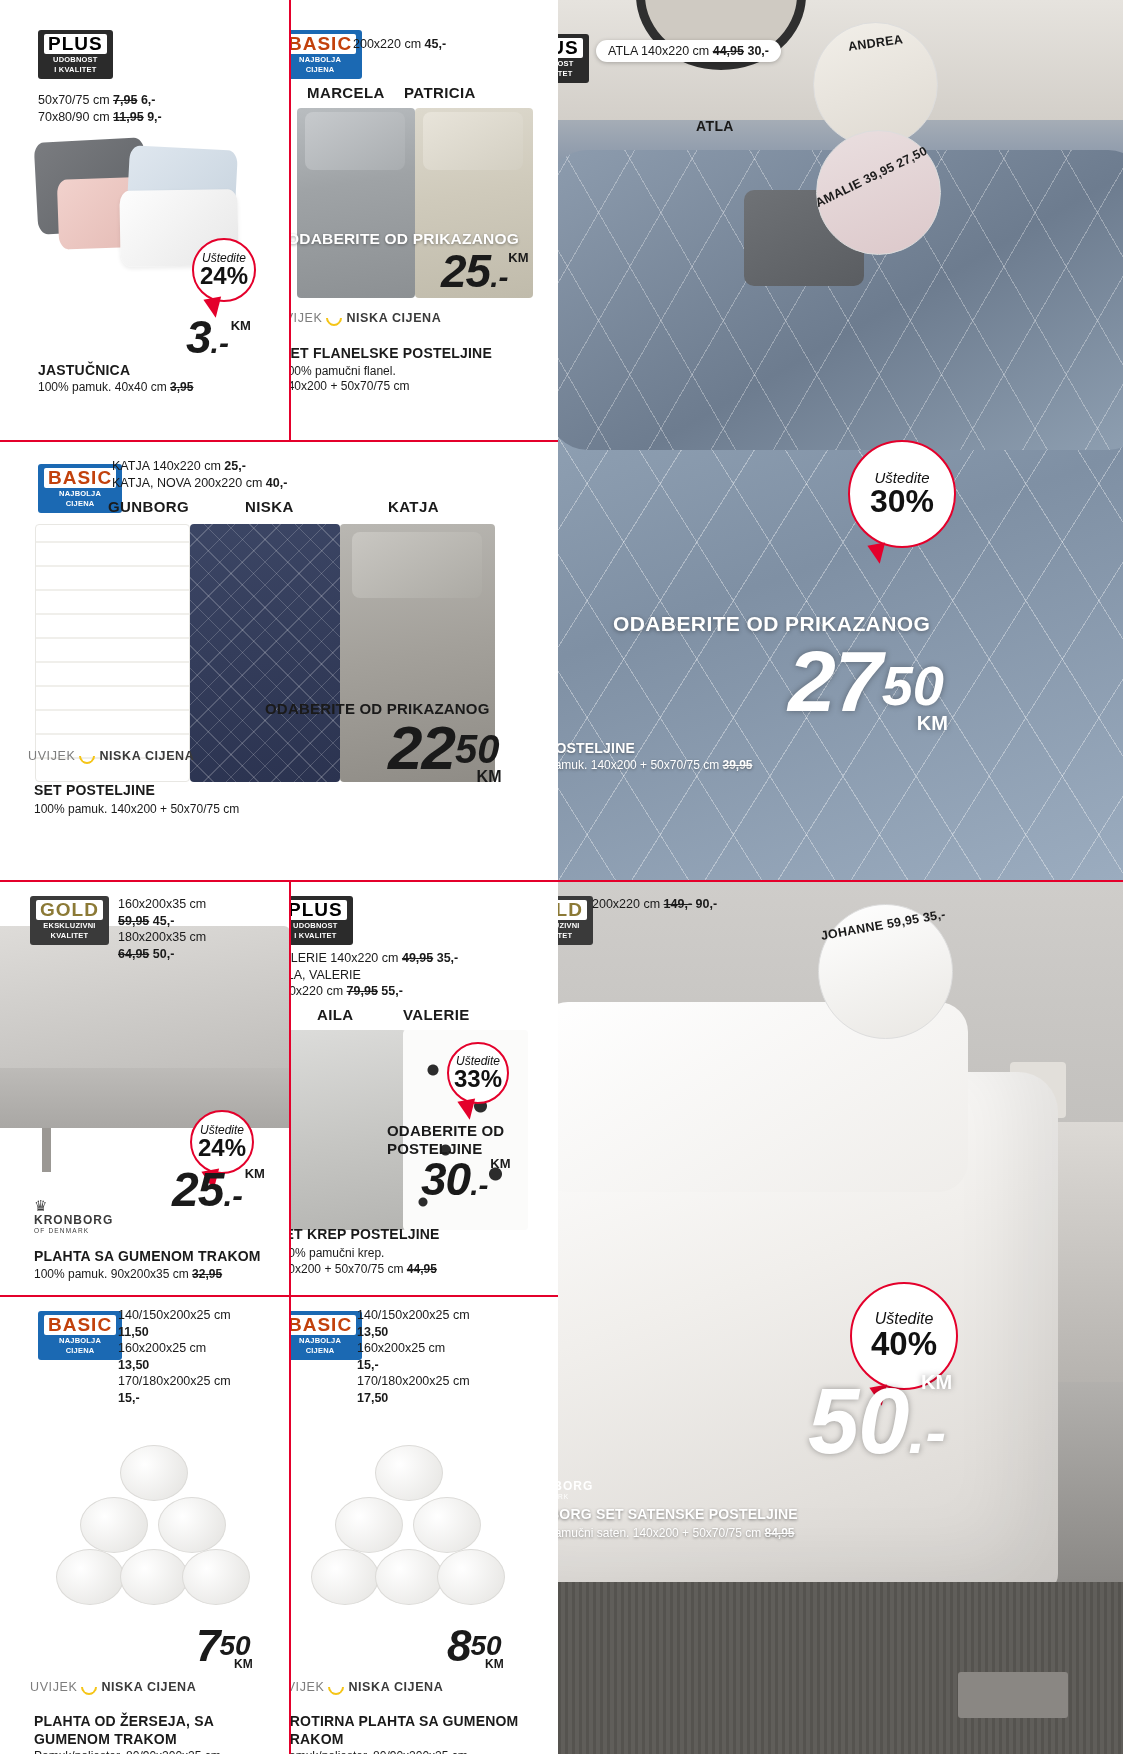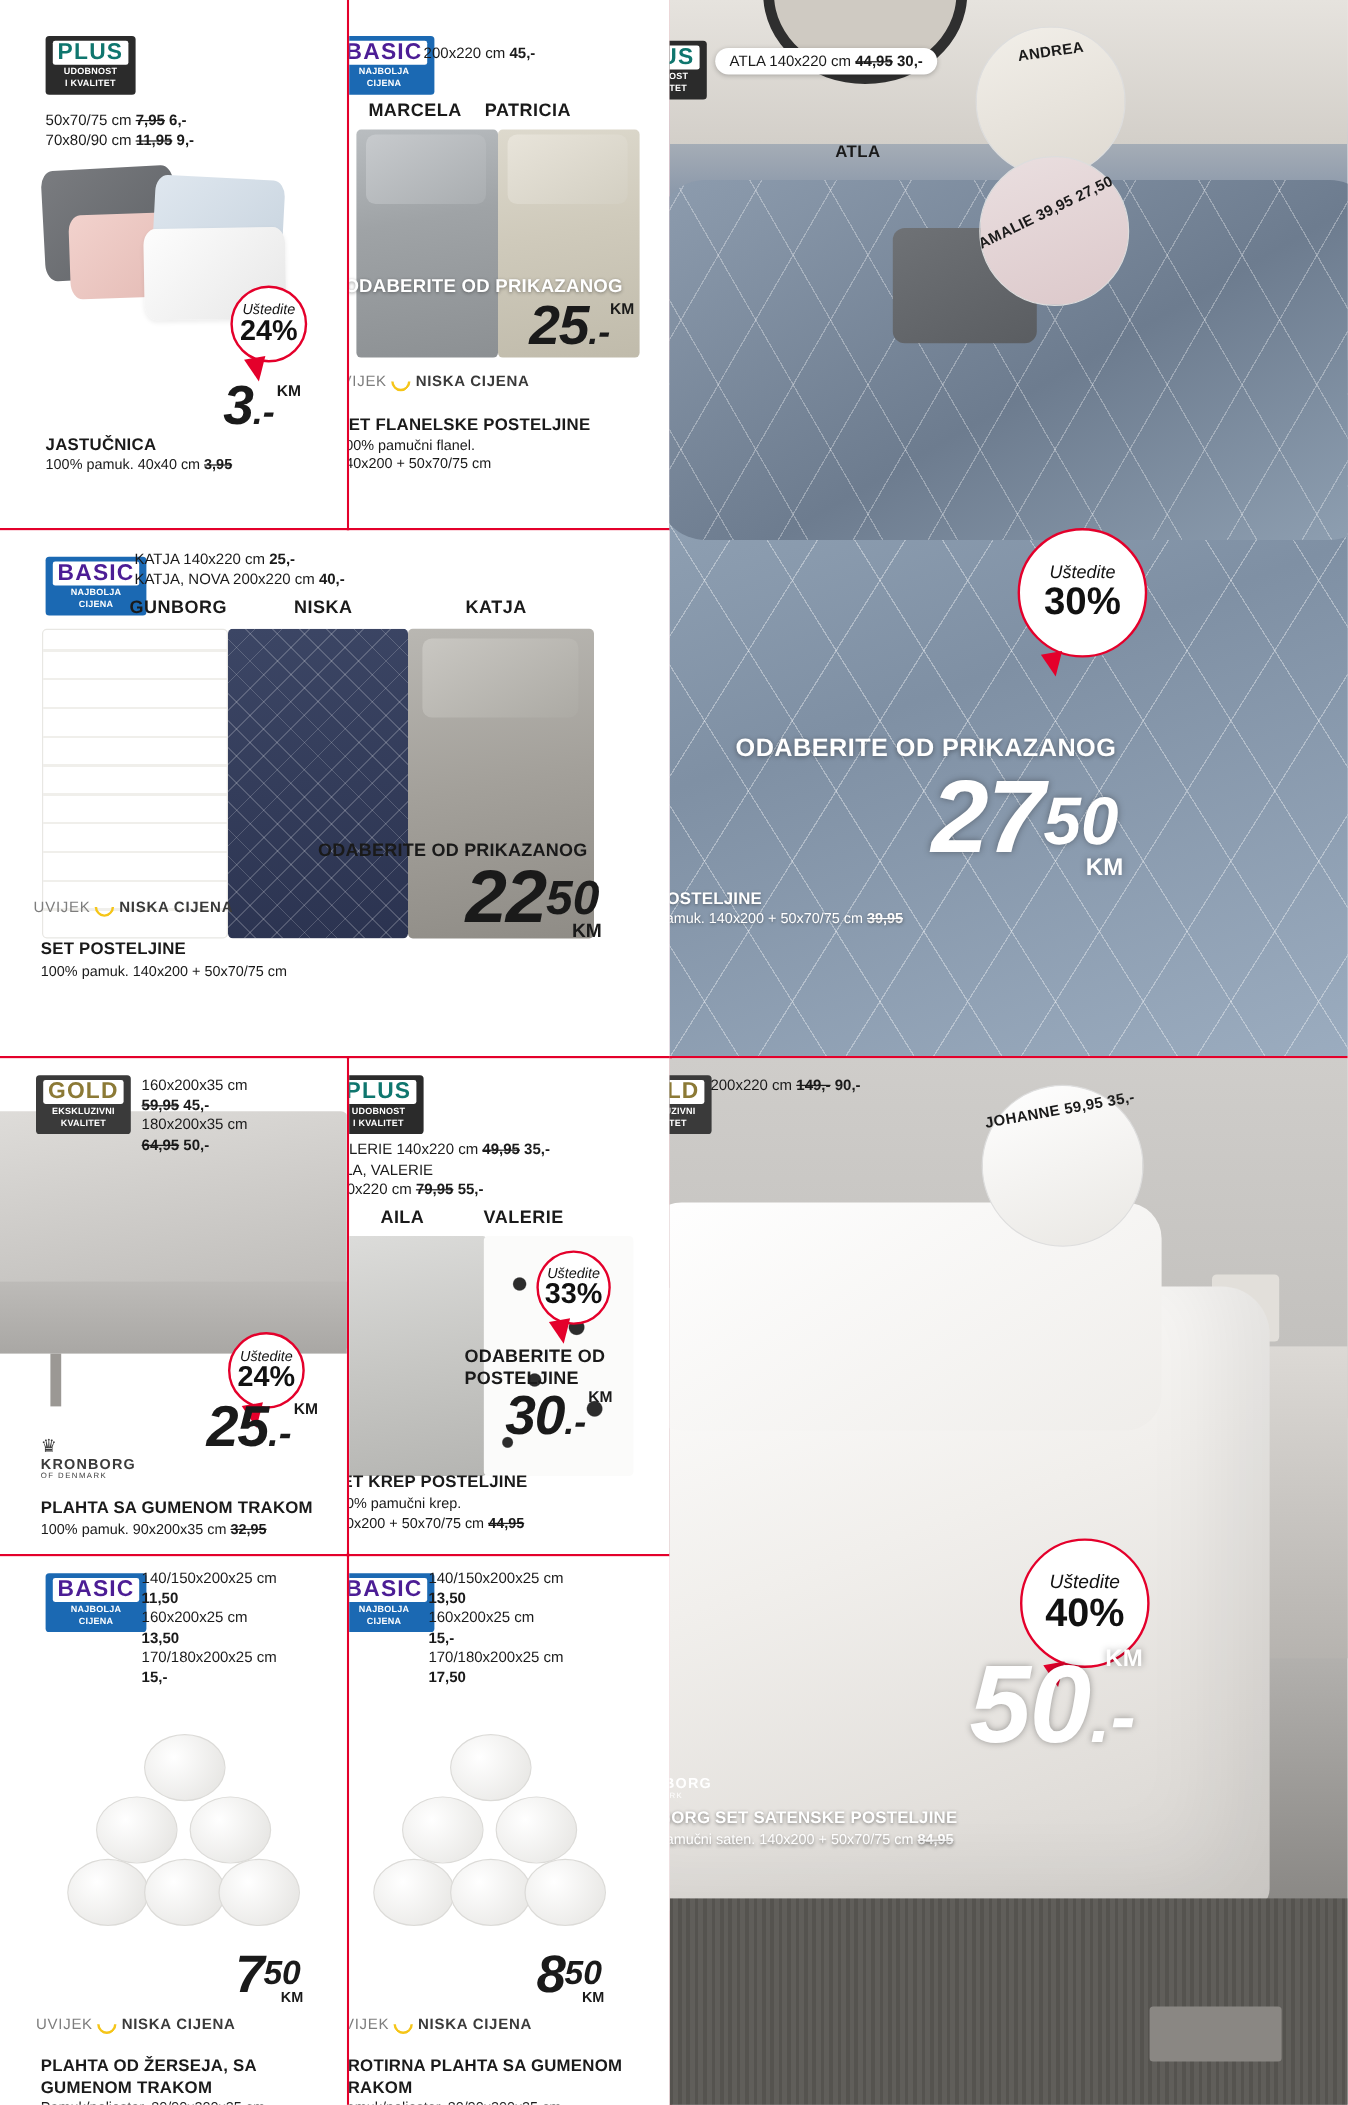--- a/index.html
+++ b/index.html
@@ -22,23 +22,23 @@
   
   .badge { position:absolute; color:#fff; text-align:center; line-height:1.05; }
   .badge.plus, .badge.basic, .badge.gold {
      border-radius:3px; padding:4px 6px 5px 6px;
   }
   .badge.plus { background:#2b2b2b; }
   .badge.basic { background:#1b69b3; }
   .badge.gold { background:#3a3a3a; }
   .badge .b-main {
      font-weight:bold; font-size:19px; letter-spacing:1px; display:block;
-     background:#fff; color:#0f766e; padding:0 4px; border-radius:2px;
+     background:#fff; color:#000000; padding:0 4px; border-radius:2px;
   }
-  .badge.basic .b-main { color:#4c1d95; }
+  .badge.basic .b-main { color:#c2410c; }
   .badge.gold .b-main { color:#8c7a36; }
   .badge .b-sub { display:block; font-size:7.5px; font-weight:bold; letter-spacing:.2px; margin-top:2px; }
 
   
   .sizes { position:absolute; font-size:12.5px; line-height:1.32; }
   .sizes b { font-weight:bold; }
   .strike { text-decoration:line-through; }
   .ttl { position:absolute; font-weight:bold; font-size:14px; letter-spacing:.2px; }
   .desc { position:absolute; font-size:12px; line-height:1.3; }
   .name { position:absolute; font-weight:bold; font-size:15px; letter-spacing:.4px; }
@@ -245,21 +245,21 @@
          background:linear-gradient(160deg,#eadfe0,#dcc8ca);"></div>
     <div class="inset-label" style="left:252px; top:170px; transform:rotate(-26deg);">AMALIE 39,95 27,50</div>
 
     <div class="bubble" style="left:290px; top:440px; width:108px; height:108px;">
       <span class="s1" style="font-size:15px;">Uštedite</span>
       <span class="s2" style="font-size:32px;">30%</span>
     </div>
 
     <div class="odab white" style="left:55px; top:612px;">ODABERITE OD PRIKAZANOG</div>
 
-    <div class="price white" style="left:218px; top:645px;">
+    <div class="price white" style="left:230px; top:645px;">
       <span class="int" style="font-size:86px;">27</span><span style="font-size:56px; vertical-align:super;">50</span>
       <span class="km" style="position:absolute; right:-4px; top:74px; font-size:20px;">KM</span>
     </div>
 
     <div class="ttl" style="left:-44px; top:740px; color:#fff; text-shadow:0 1px 3px rgba(0,0,0,.4);">SET POSTELJINE</div>
     <div class="desc" style="left:-44px; top:758px; color:#fff; text-shadow:0 1px 3px rgba(0,0,0,.4);">
       <span>100% pamuk. 140x200 + 50x70/75 cm</span>
       <b class="strike">39,95</b>
     </div>
   </div>

